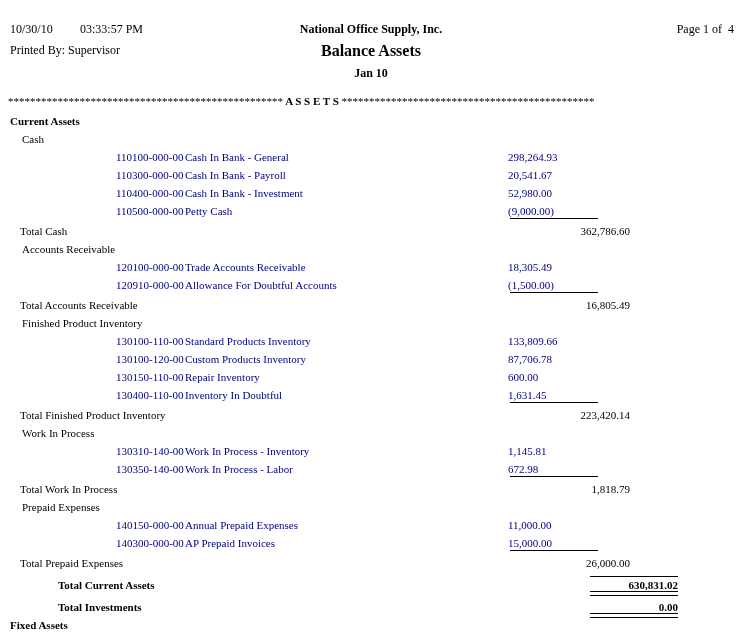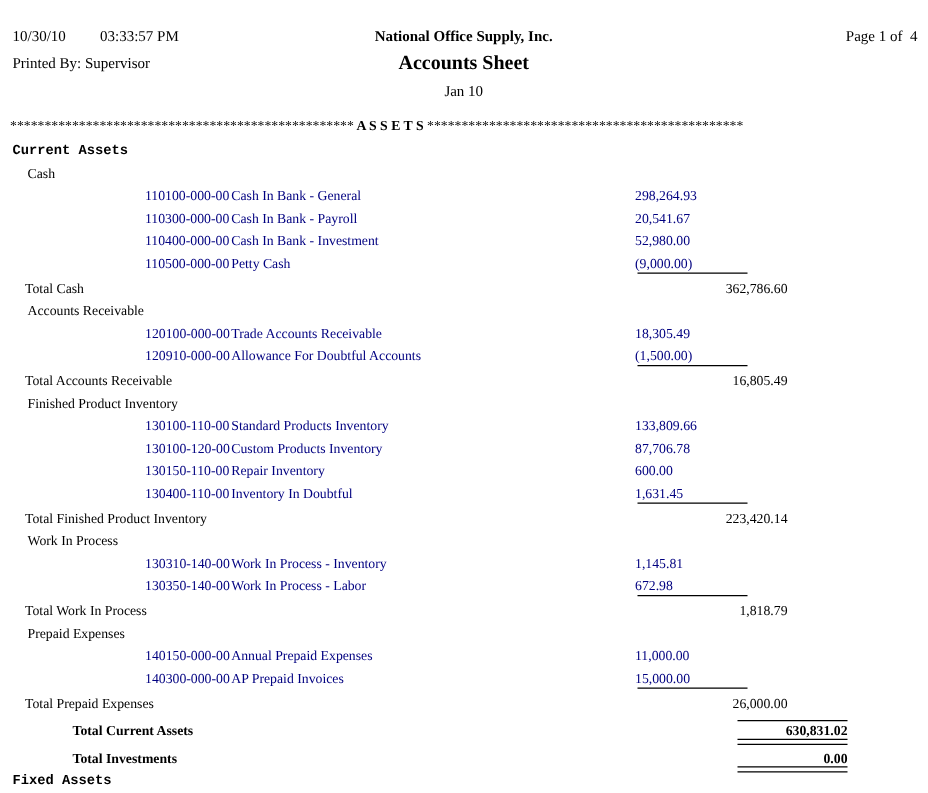--- a/index.html
+++ b/index.html
@@ -14,33 +14,33 @@
   .page { position: relative; width: 742px; height: 634px; }
 
   
   .hdr { position: absolute; top: 0; left: 0; width: 742px; height: 92px; font-size: 12px; }
   .h-date      { position: absolute; left: 10px;  top: 22px; }
   .h-time      { position: absolute; left: 80px;  top: 22px; }
   .h-company   { position: absolute; left: 0; right: 0; top: 22px; text-align: center; font-weight: bold; }
   .h-page      { position: absolute; right: 8px;  top: 22px; white-space: pre; }
   .h-printedby { position: absolute; left: 10px;  top: 43px; }
   .h-title     { position: absolute; left: 0; right: 0; top: 42px; text-align: center; font-weight: bold; font-size: 16px; }
-  .h-period    { position: absolute; left: 0; right: 0; top: 66px; text-align: center; font-weight: normal; }
+  .h-period    { position: absolute; left: 0; right: 0; top: 66px; text-align: center; font-weight: bold; }
 
   
   .banner { position: absolute; left: 8px; top: 95px; font-size: 11px; white-space: pre; }
   .banner .bl { font-weight: bold; margin-top: 30px; }
 
   
   .rows { position: absolute; top: 112px; left: 0; width: 742px; font-size: 11px; }
   .row { position: relative; height: 18px; line-height: 18px; white-space: nowrap; }
   .row.total { margin-top: 2px; }
   .row.grand { margin-top: 4px; margin-left: 48px; }
   .row span { position: absolute; top: 0; height: 18px; }
-  .h1lbl { left: 10px; font-weight: bold; font-family: Liberation Mono, monospace; }
+  .h1lbl { left: 10px; font-weight: bold; }
   .h2lbl { left: 22px; }
   .tlbl  { left: 20px; }
   .glbl  { left: 10px; font-weight: bold; }
   .acct  { left: 58px;  color: var(--navy, #000080); }
   .desc  { left: 127px; color: var(--navy, #000080); }
   .amt1  { left: 450px; width: 90px; color: var(--navy, #000080); }
   .amt2  { left: 540px; width: 90px; text-align: right; }
   .grand .amt2 { font-weight: bold; }
   
   .ul1 .amt1::after {
@@ -62,21 +62,21 @@
 <body>
 
 <div class="page">
 
   <div class="hdr">
     <span class="h-date">10/30/10</span>
     <span class="h-time">03:33:57 PM</span>
     <div class="h-company">National Office Supply, Inc.</div>
     <span class="h-page">Page 1 of  4</span>
     <div class="h-printedby">Printed By: Supervisor</div>
-    <div class="h-title">Accounts Sheet</div>
+    <div class="h-title">Balance Assets</div>
     <div class="h-period">Jan 10</div>
   </div>
 
   <div class="banner"><span>**************************************************</span><span class="bl"> A S S E T S </span><span>**********************************************</span></div>
 
   <div class="rows">
       <div class="row h1">
         <span class="h1lbl">Current Assets</span>
       </div>
       <div class="row h2">

